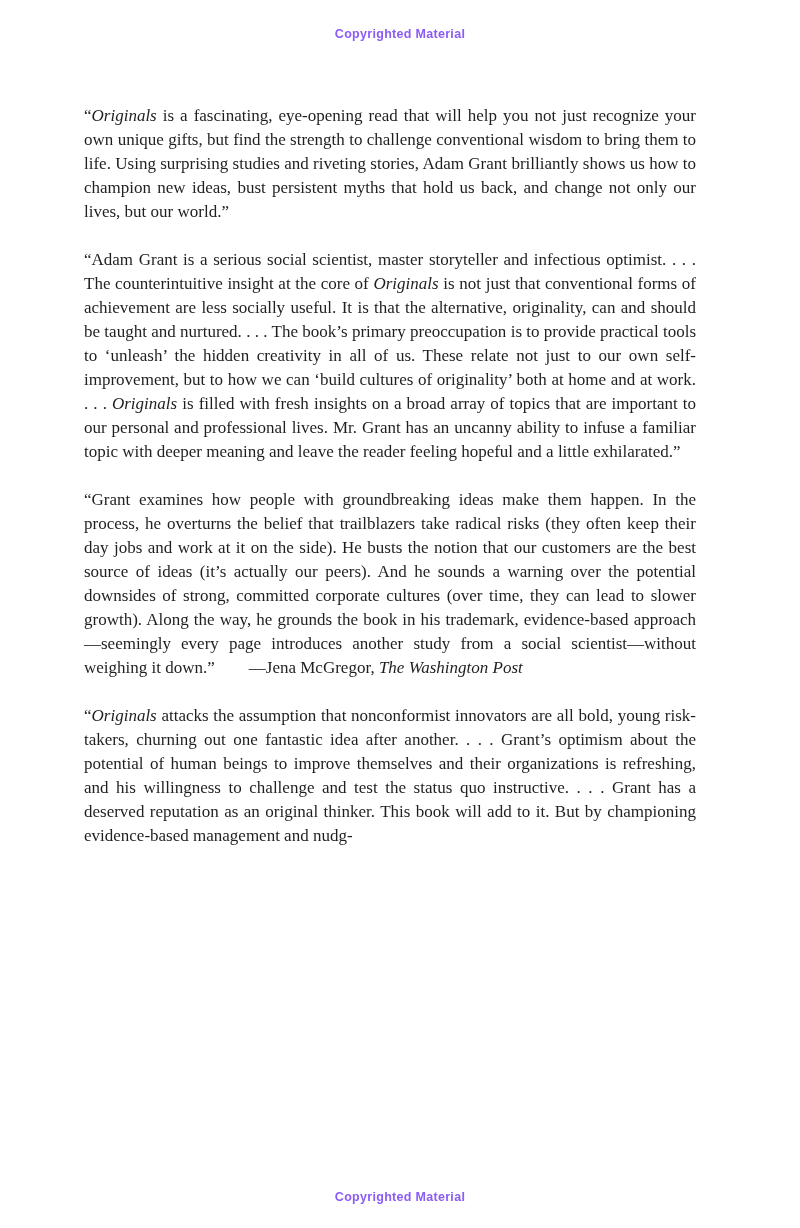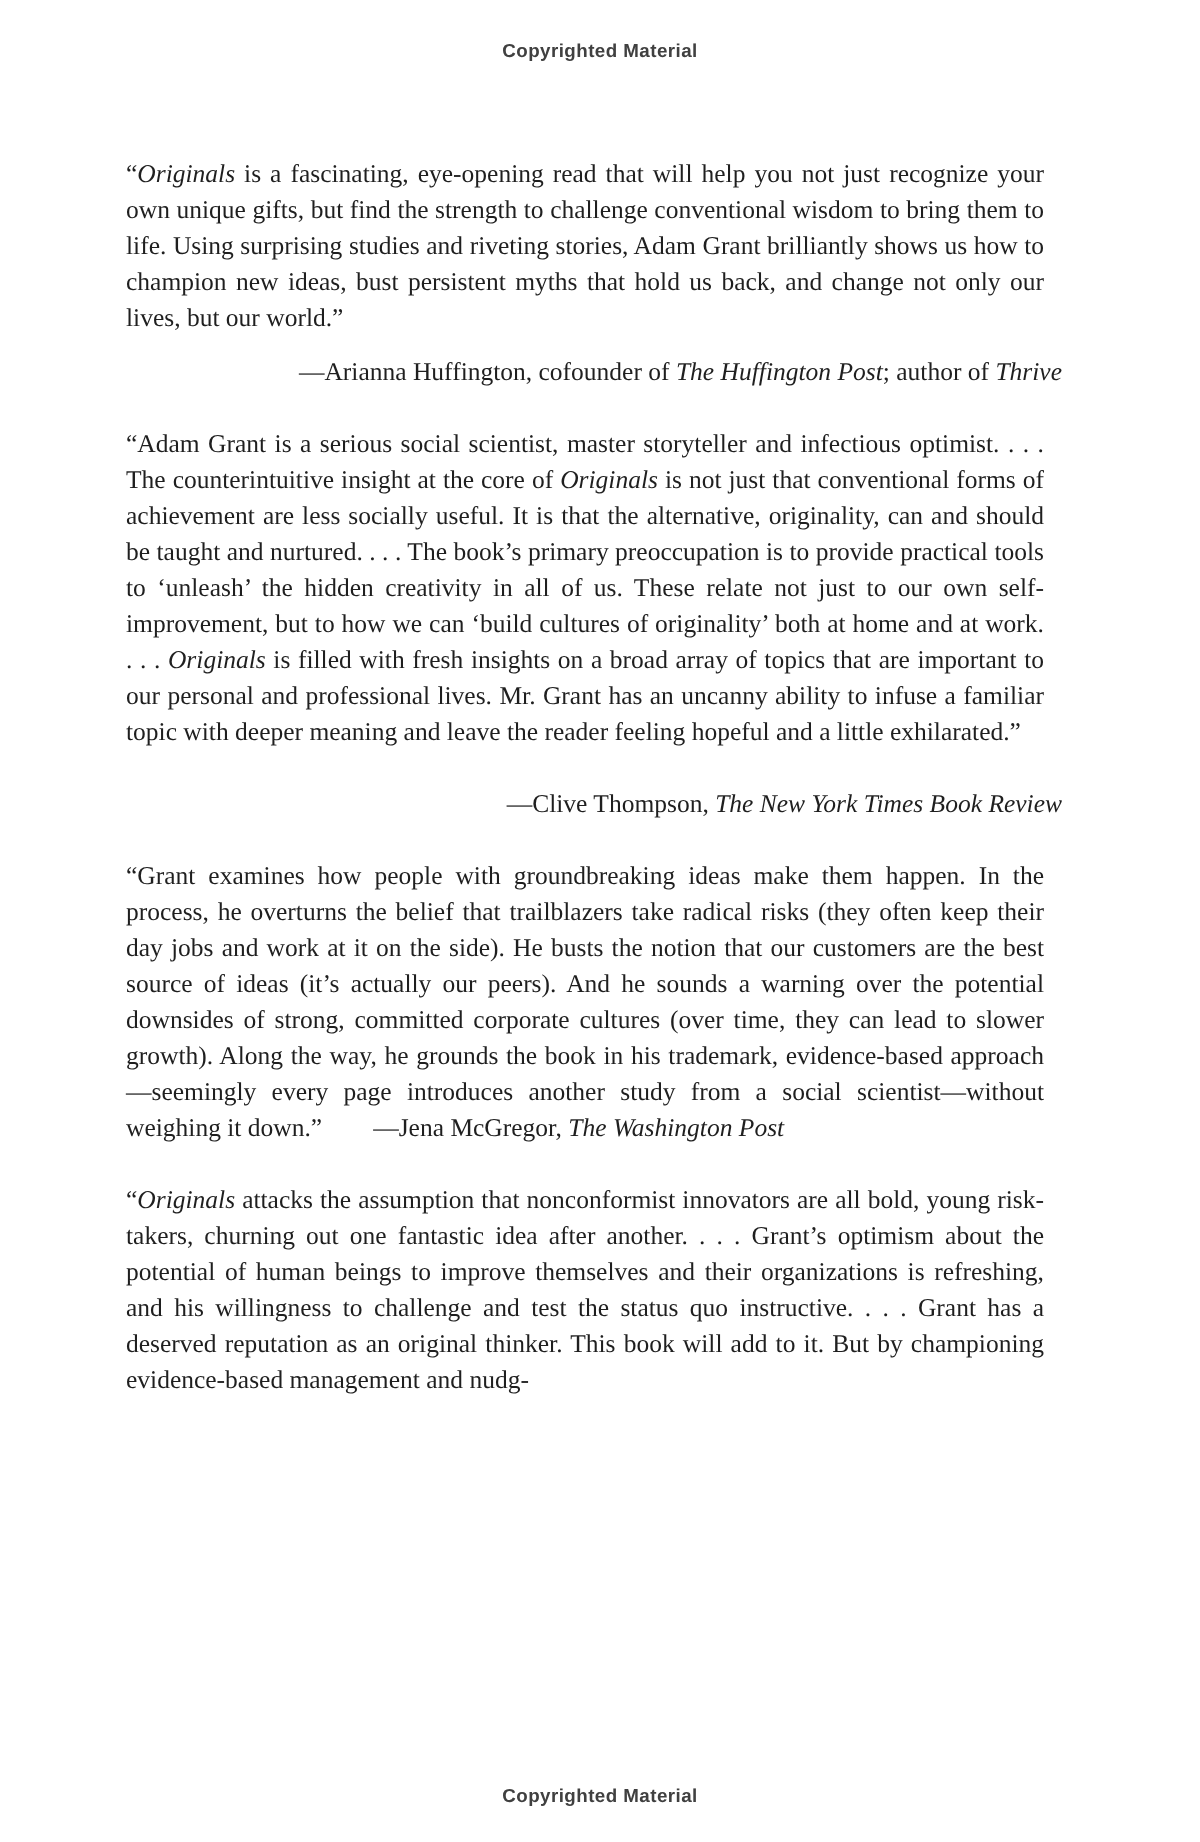--- a/index.html
+++ b/index.html
@@ -19,21 +19,21 @@
   }
   .notice {
     position: absolute;
     left: 0;
     width: 100%;
     text-align: center;
     font-family: "Liberation Sans", "DejaVu Sans", sans-serif;
     font-size: 12.5px;
     font-weight: bold;
     letter-spacing: 0.3px;
-    color: #404040;
+    color: #8b5cf6;
   }
   .notice.top { top: 27px; }
   .notice.bottom { bottom: 24px; }
   .content {
     position: absolute;
     top: 92px;
     left: 72px;
     right: 92px;
   }
   .review { margin: 0 0 24px 0; }
@@ -55,32 +55,30 @@
 <body>
 
 <div class="page">
 
   <div class="notice top">Copyrighted Material</div>
 
   <main class="content">
 
     <section class="review">
       <p class="quote"><span>“</span><span class="it">Originals</span><span> is a fascinating, eye-opening read that will help you not just recognize your own unique gifts, but find the strength to challenge conventional wisdom to bring them to life. Using surprising studies and riveting stories, Adam Grant brilliantly shows us how to champion new ideas, bust persistent myths that hold us back, and change not only our lives, but our world.”</span></p>
-      <p class="attribution"><span>—Arianna Huffington, cofounder of </span><span class="it">The Huffington Post</span><span>; author of </span><span class="it">Thrive</span></p>
     </section>
 
     <section class="review">
     </section>
 
     <section class="review">
       <p class="quote"><span>“Adam Grant is a serious social scientist, master storyteller and infectious optimist. . . . The counterintuitive insight at the core of </span><span class="it">Originals</span><span> is not just that conventional forms of achievement are less socially useful. It is that the alternative, originality, can and should be taught and nurtured. . . . The book’s primary preoccupation is to provide practical tools to ‘unleash’ the hidden creativity in all of us. These relate not just to our own self-improvement, but to how we can ‘build cultures of originality’ both at home and at work. . . . </span><span class="it">Originals</span><span> is filled with fresh insights on a broad array of topics that are important to our personal and professional lives. Mr. Grant has an uncanny ability to infuse a familiar topic with deeper meaning and leave the reader feeling hopeful and a little exhilarated.”</span></p>
     </section>
 
     <section class="review">
-      <p class="attribution"><span>—Clive Thompson, </span><span class="it">The New York Times Book Review</span></p>
     </section>
 
     <section class="review">
       <p class="quote"><span>“Grant examines how people with groundbreaking ideas make them happen. In the process, he overturns the belief that trailblazers take radical risks (they often keep their day jobs and work at it on the side). He busts the notion that our customers are the best source of ideas (it’s actually our peers). And he sounds a warning over the potential downsides of strong, committed corporate cultures (over time, they can lead to slower growth). Along the way, he grounds the book in his trademark, evidence-based approach—seemingly every page introduces another study from a social scientist—without weighing it down.”</span><span>  </span><span>—Jena McGregor, </span><span class="it">The Washington Post</span></p>
     </section>
 
     <section class="review">
       <p class="quote"><span>“</span><span class="it">Originals</span><span> attacks the assumption that nonconformist innovators are all bold, young risk-takers, churning out one fantastic idea after another. . . . Grant’s optimism about the potential of human beings to improve themselves and their organizations is refreshing, and his willingness to challenge and test the status quo instructive. . . . Grant has a deserved reputation as an original thinker. This book will add to it. But by championing evidence-based management and nudg-</span></p>
     </section>
 

